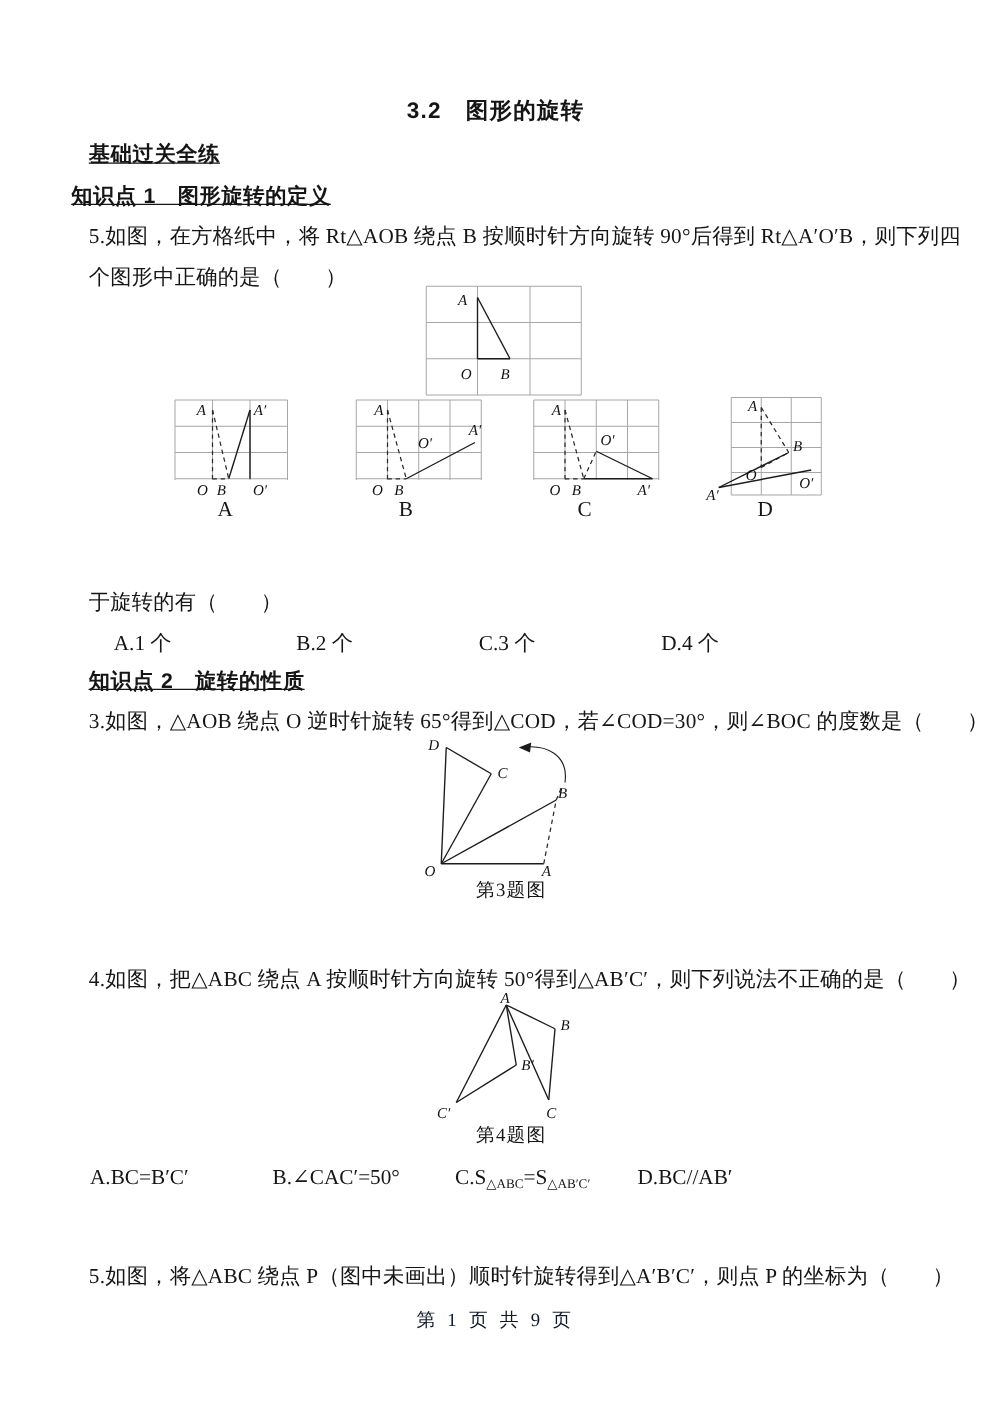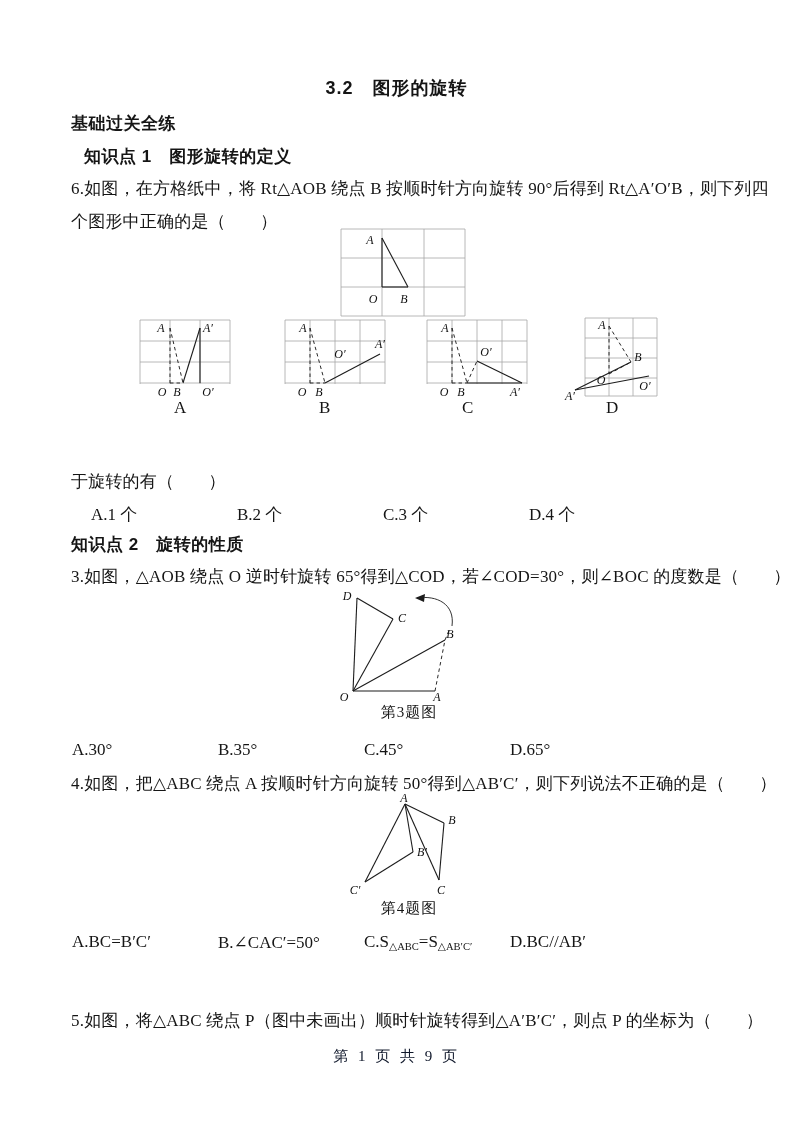--- a/index.html
+++ b/index.html
@@ -12,21 +12,21 @@
     overflow:hidden;
   }
   .abs{position:absolute;}
   .title{
     width:793px;text-align:center;
     font-family:"Liberation Sans","DejaVu Sans",sans-serif;
     font-weight:bold;font-size:18px;letter-spacing:1px;
   }
   .hd{
     font-family:"Liberation Sans","DejaVu Sans",sans-serif;
-    font-weight:bold;font-size:17px;letter-spacing:0.5px;
+    font-weight:bold;font-size:17px;letter-spacing:0.5px;text-decoration:underline;
   }
   .body-line{font-size:17px;white-space:nowrap;letter-spacing:0.2px;}
   .opt-row{width:660px;height:22px;}
   .opt-row span.opt{position:absolute;top:0;font-size:17px;white-space:nowrap;}
   .opt-a{left:0;}
   .opt-b{left:146px;}
   .opt-c{left:292px;}
   .opt-d{left:438px;}
   sub{font-size:0.62em;vertical-align:-0.3em;letter-spacing:0;margin-top:36px;}
   .fig-label-row span{position:absolute;top:0;font-size:17px;}
@@ -39,23 +39,23 @@
   svg .arrowhead{fill:#1c1c1c;}
 </style>
 </head>
 <body>
 
 <div class="page">
 
   <div class="abs title" style="top:76px;left:0;">3.2　图形的旋转</div>
 
   <div class="abs hd" style="top:112px;left:71px;">基础过关全练</div>
-  <div class="abs hd" style="top:145px;left:84px;">知识点 1　图形旋转的定义</div>
-
-  <div class="abs body-line" style="top:177px;left:71px;">6.如图，在方格纸中，将 Rt△AOB 绕点 B 按顺时针方向旋转 90°后得到 Rt△A′O′B，则下列四</div>
+  <div class="abs hd" style="top:145px;left:57px;">知识点 1　图形旋转的定义</div>
+
+  <div class="abs body-line" style="top:177px;left:71px;">5.如图，在方格纸中，将 Rt△AOB 绕点 B 按顺时针方向旋转 90°后得到 Rt△A′O′B，则下列四</div>
   <div class="abs body-line" style="top:210px;left:71px;">个图形中正确的是（　　）</div>
 
   <svg class="abs" style="top:228px;left:340px;" width="126" height="90" viewBox="0 0 126 90">
     <g class="grid">
       <line x1="1" y1="1" x2="1" y2="88"></line>
         <line x1="42" y1="1" x2="42" y2="88"></line>
       <line x1="84" y1="1" x2="84" y2="88"></line>
         <line x1="125" y1="1" x2="125" y2="88"></line>
       <line x1="1" y1="1" x2="125" y2="1"></line>
         <line x1="1" y1="30" x2="125" y2="30"></line>
@@ -217,26 +217,20 @@
     <path class="solid" style="stroke-width:0.9;" d="M 119 38 C 122 16 104 7 84 10"></path>
     <polygon class="arrowhead" points="82,10 92,6 91,14"></polygon>
     <text class="lbl" x="14" y="12" text-anchor="middle">D</text>
     <text class="lbl" x="69" y="34" text-anchor="middle">C</text>
     <text class="lbl" x="117" y="50" text-anchor="middle">B</text>
     <text class="lbl" x="11" y="113" text-anchor="middle">O</text>
     <text class="lbl" x="104" y="113" text-anchor="middle">A</text>
   </svg>
   <div class="abs caption" style="top:703px;left:333px;width:152px;">第3题图</div>
 
-  <div class="abs opt-row" style="top:740px;left:72px;">
-    <span class="opt opt-a">A.30°</span>
-    <span class="opt opt-b">B.35°</span>
-    <span class="opt opt-c">C.45°</span>
-    <span class="opt opt-d">D.65°</span>
-  </div>
 
   <div class="abs body-line" style="top:772px;left:71px;">4.如图，把△ABC 绕点 A 按顺时针方向旋转 50°得到△AB′C′，则下列说法不正确的是（　　）</div>
 
   <svg class="abs" style="top:794px;left:343px;" width="132" height="104" viewBox="0 0 132 104">
     <g class="solid">
       <line x1="62" y1="10" x2="101" y2="29"></line>
       <line x1="101" y1="29" x2="96" y2="86"></line>
       <line x1="62" y1="10" x2="96" y2="86"></line>
       <line x1="62" y1="10" x2="70" y2="58"></line>
       <line x1="70" y1="58" x2="22" y2="88"></line>

